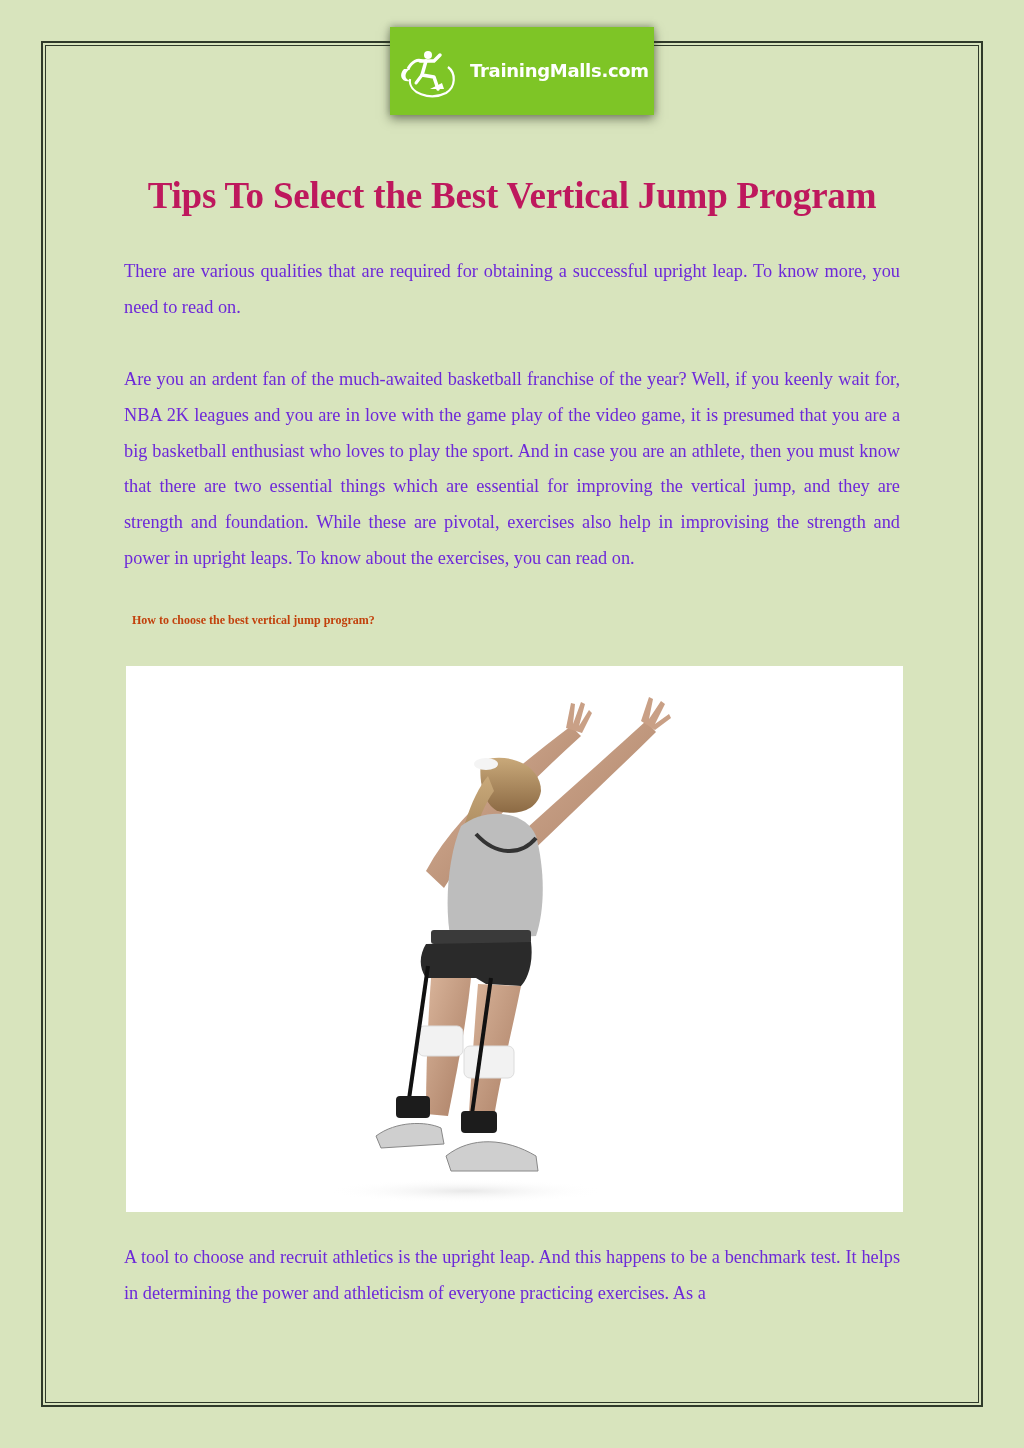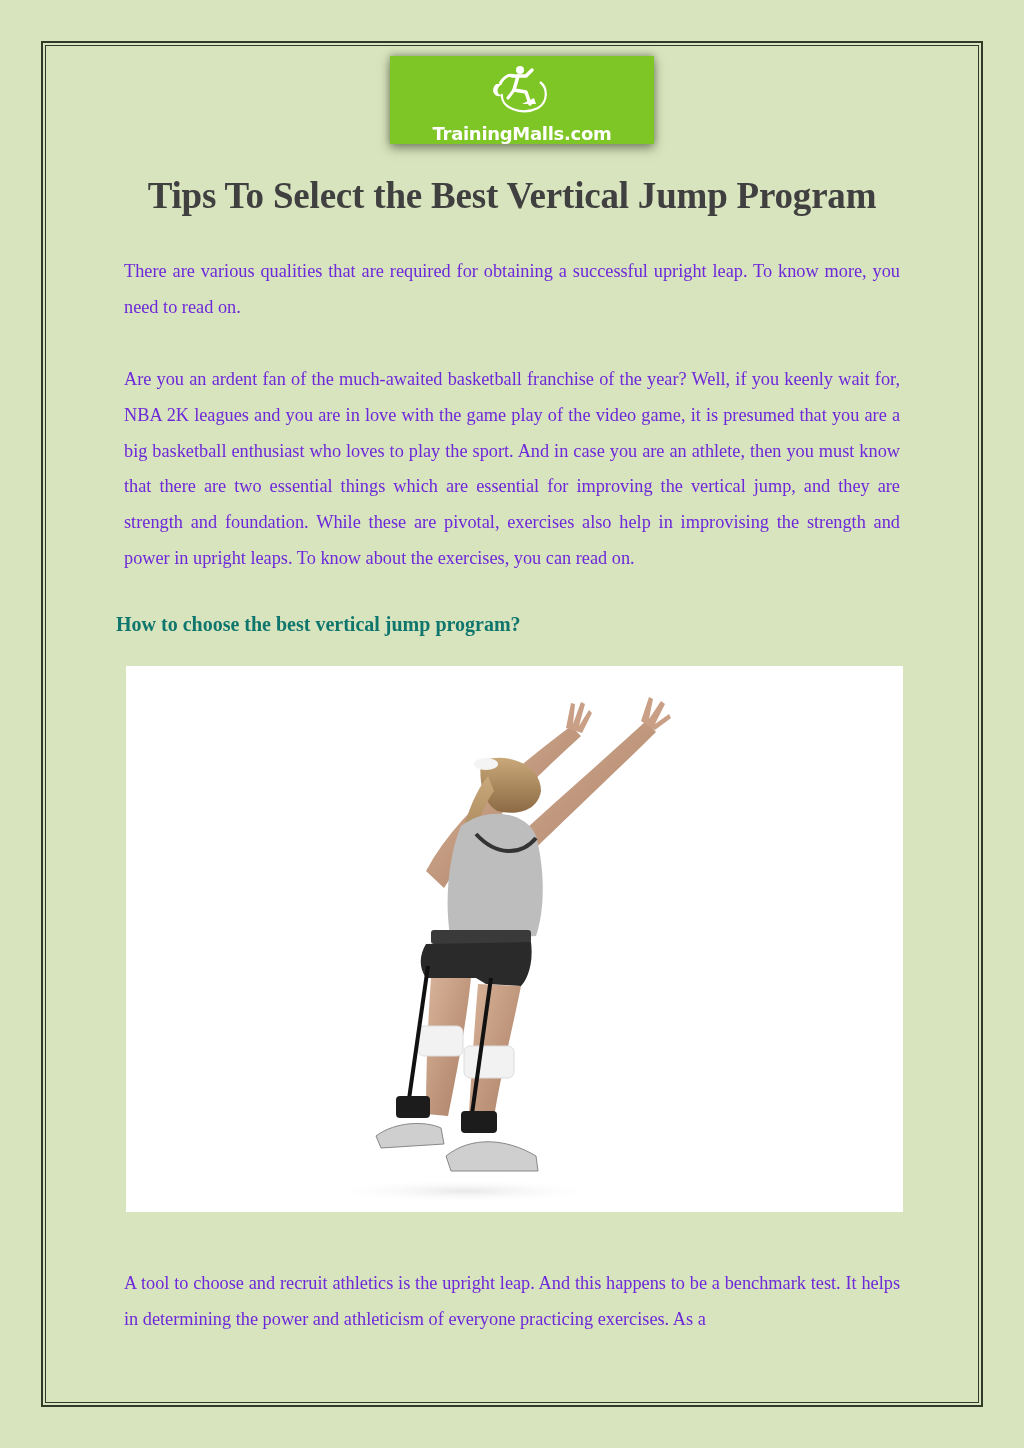--- a/index.html
+++ b/index.html
@@ -21,28 +21,28 @@
       border: 2px solid #2f3a2a;
     }
     .frame-inner {
       position: absolute;
       left: 45px; top: 45px;
       width: 934px; height: 1358px;
       border: 1px solid #2f3a2a;
     }
     .logo {
       position: absolute;
-      left: 390px; top: 56px;
+      left: 390px; top: 27px;
       width: 264px; height: 88px;
       background: #7ec526;
       box-shadow: 0 4px 10px rgba(40,50,30,0.55), 0 -2px 6px rgba(40,50,30,0.25);
       display: flex;
-      flex-direction: column;
+      flex-direction: row;
       align-items: center;
-      justify-content: space-between;
+      justify-content: flex-start;
     }
     .logo-icon {
       width: 80px; height: 54px;
       margin-top: 6px;
     }
     .logo-text {
       font-family: "DejaVu Sans", "Liberation Sans", sans-serif;
       font-weight: bold;
       color: #ffffff;
       font-size: 18px;
@@ -50,49 +50,49 @@
       margin-top: -2px;
     }
     .title {
       position: absolute;
       left: 0; top: 174px;
       width: 1024px;
       text-align: center;
       font-size: 37px;
       font-weight: bold;
       letter-spacing: -0.2px;
-      color: #404040;
+      color: #be185d;
     }
     .para {
       position: absolute;
       left: 124px;
       width: 776px;
       font-size: 18.3px;
       line-height: 35.8px;
       text-align: justify;
       text-align-last: left;
       color: #6d28d9;
     }
     .p1 { top: 254px; }
     .p2 { top: 342px; margin-top: 20px; }
     .heading {
       position: absolute;
-      left: 116px; top: 613px;
-      font-size: 20px;
+      left: 132px; top: 613px;
+      font-size: 12px;
       font-weight: bold;
-      color: #0f766e;
+      color: #c2410c;
     }
     .photo {
       position: absolute;
       left: 126px; top: 666px;
       width: 777px; height: 546px;
       background: #ffffff;
       overflow: hidden;
     }
-    .p3 { top: 1266px; }
+    .p3 { top: 1240px; }
   </style>
 </head>
 <body>
 
 <div class="frame-outer"></div>
 <div class="frame-inner"></div>
 
 <div class="logo">
   <svg class="logo-icon" viewBox="0 0 80 54">
 

